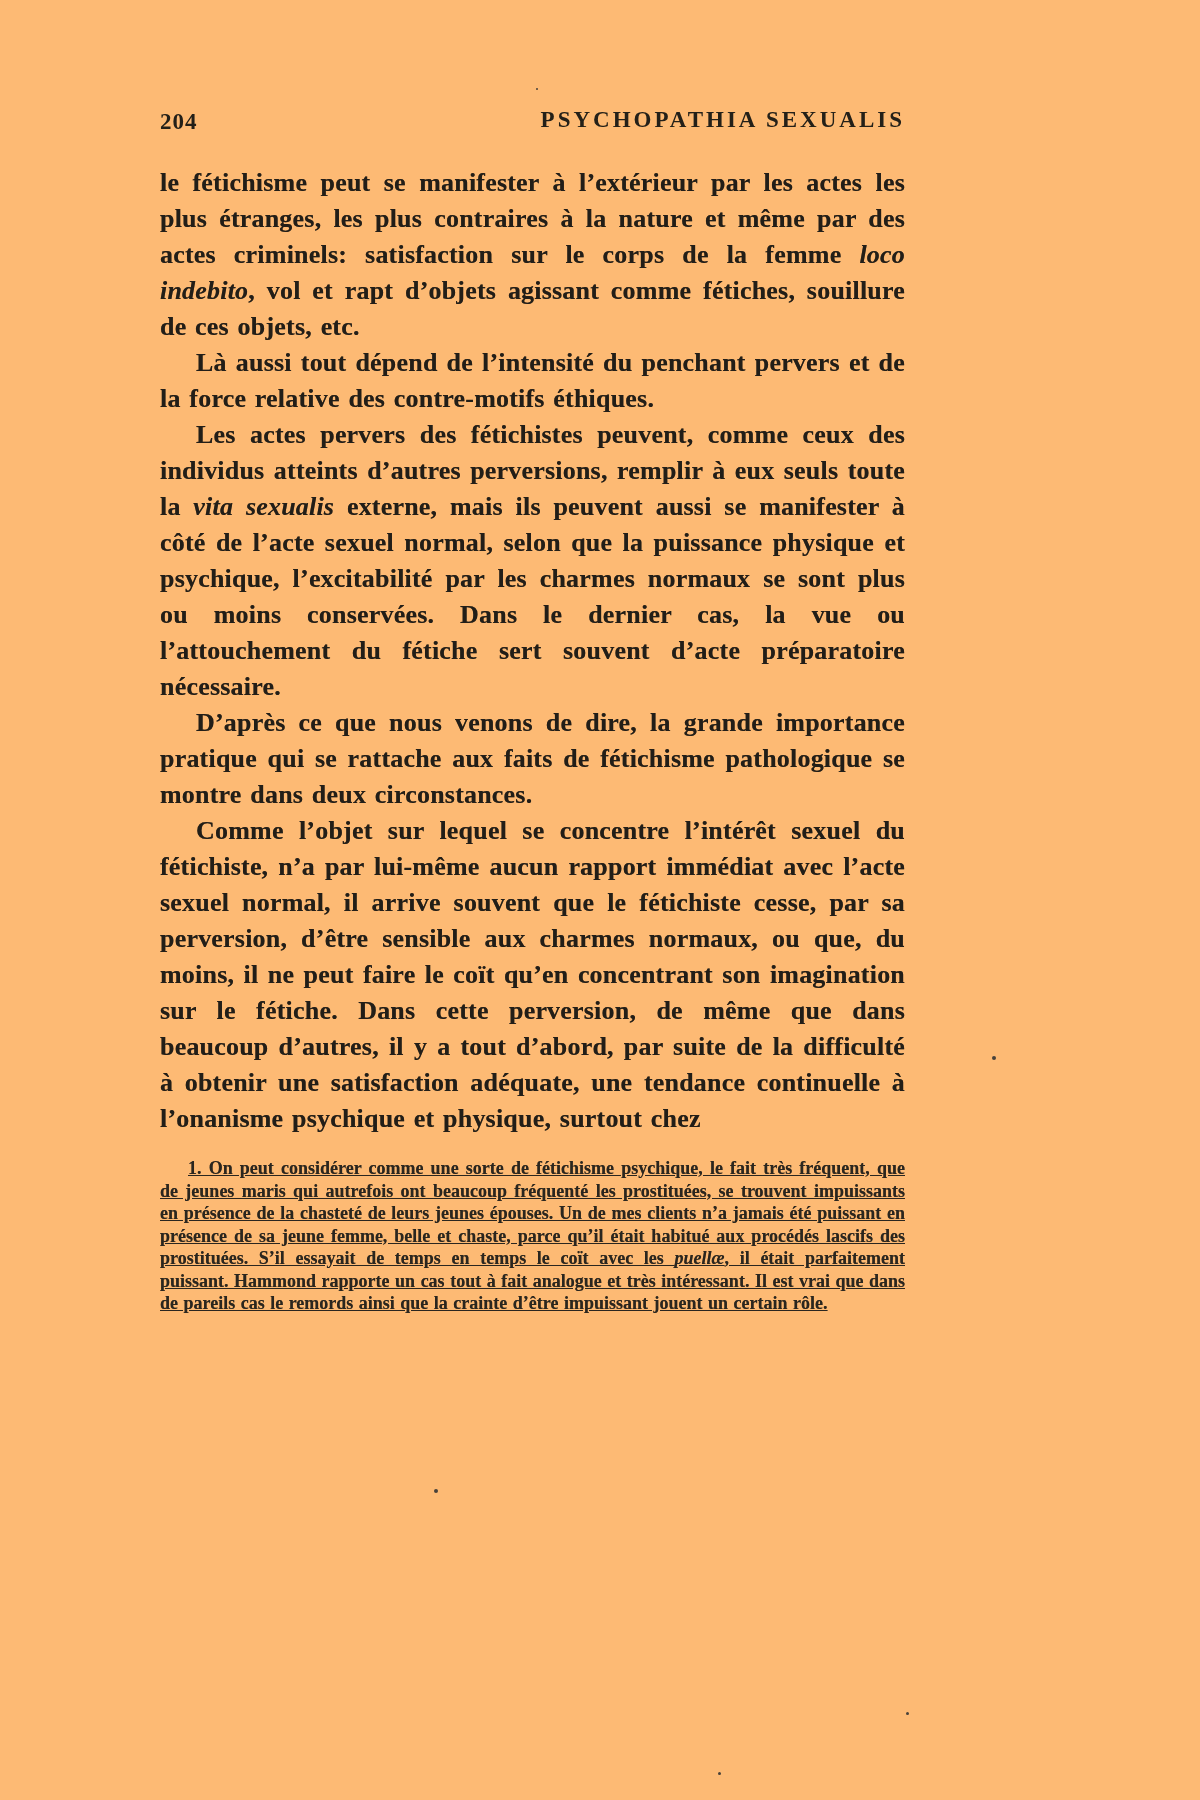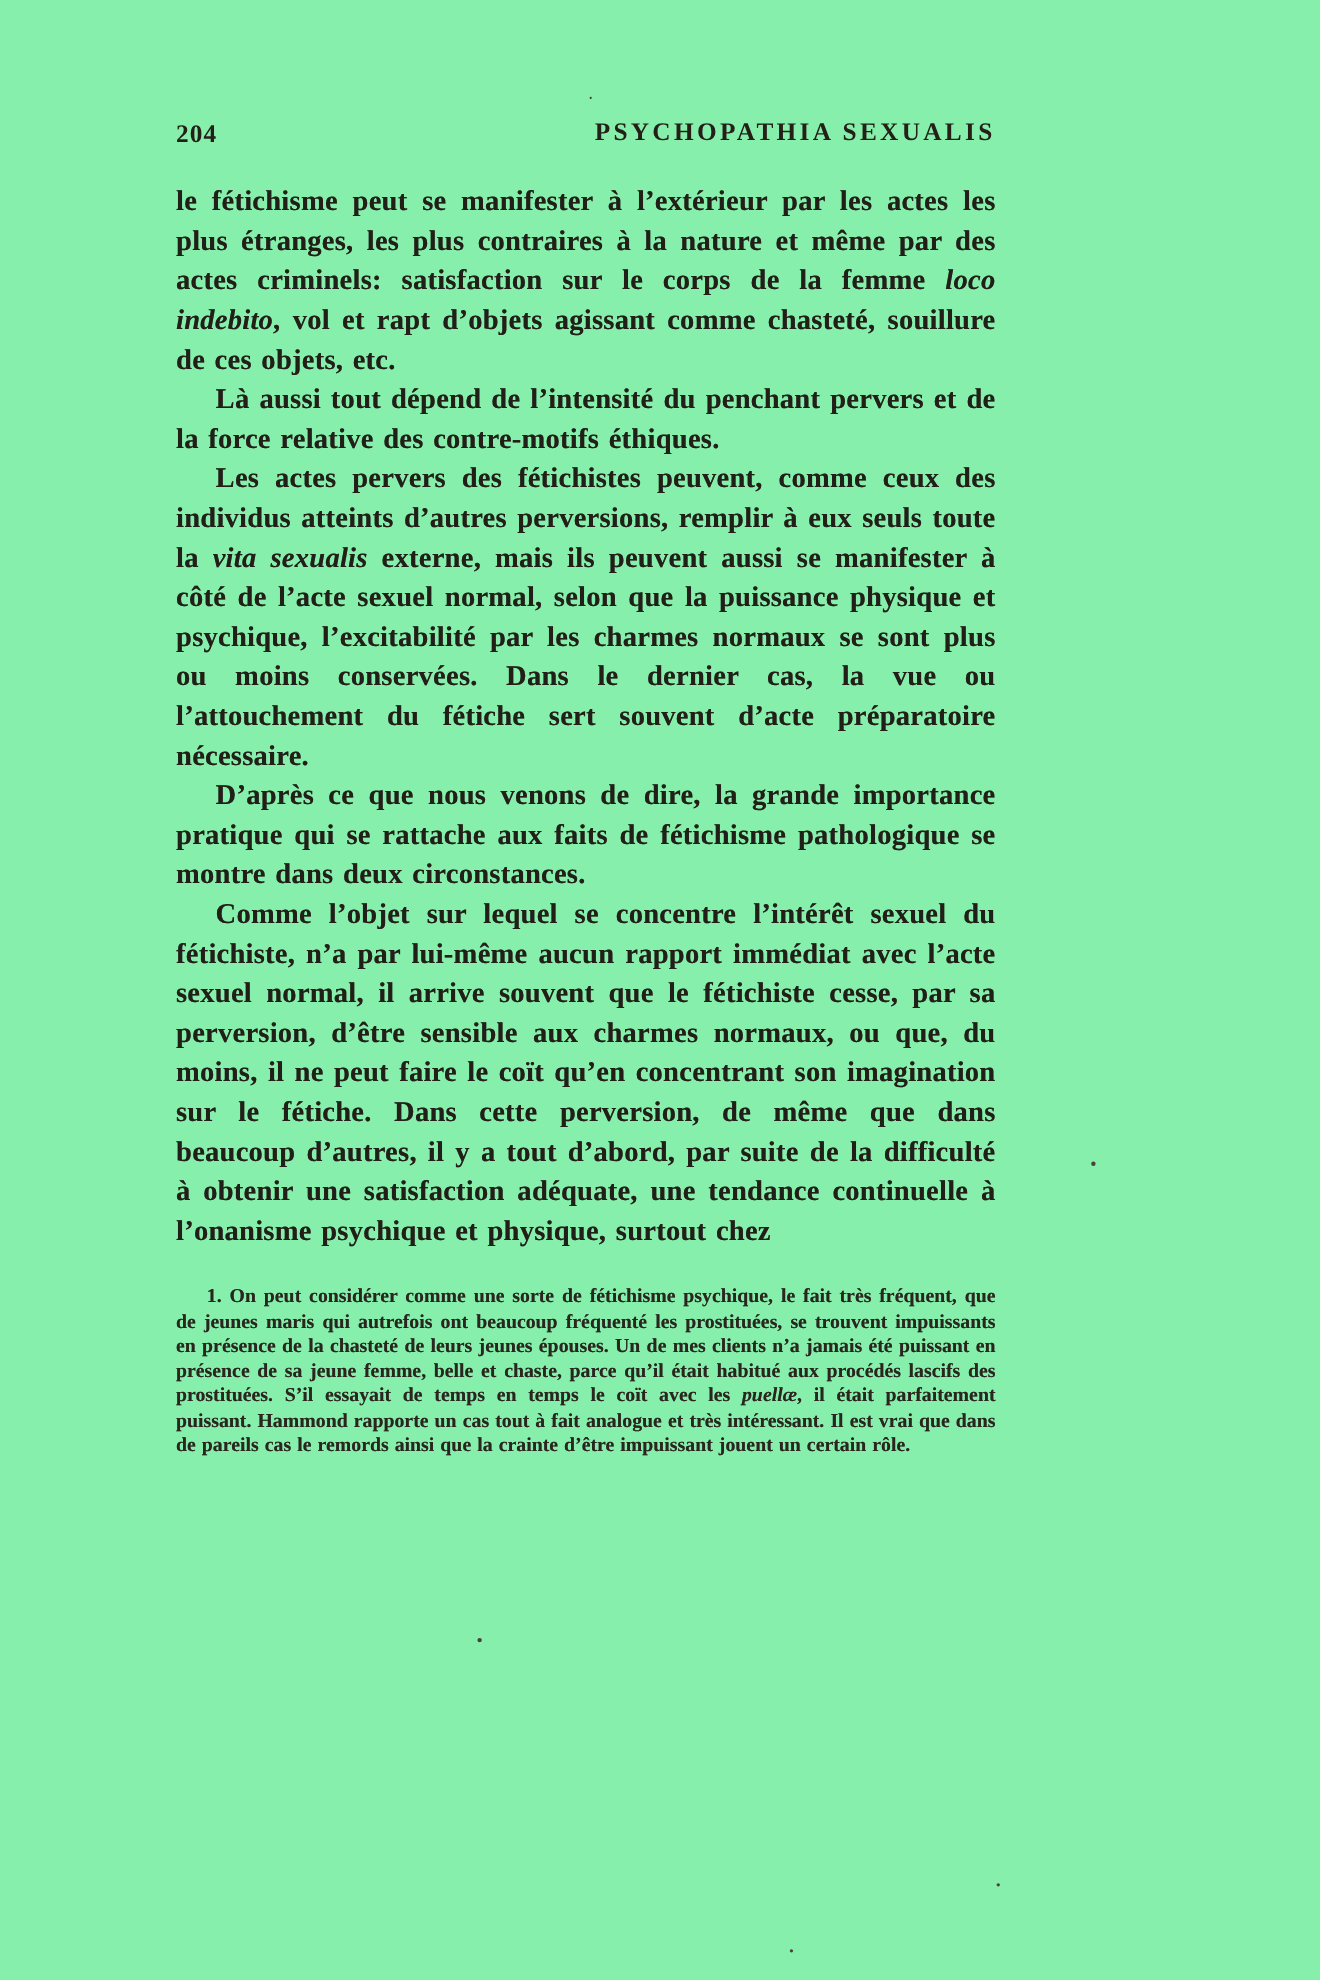--- a/index.html
+++ b/index.html
@@ -5,21 +5,21 @@
   html,body{margin:0;padding:0;}
   body{
     width:1200px;height:1800px;
     background:#f6f5f1;
     font-family:"Liberation Serif","DejaVu Serif",serif;
     position:relative;
     overflow:hidden;
   }
   .page{
     position:absolute;inset:0;
-    background:#86efac;
+    background:#fdba74;
     box-sizing:border-box;
     padding:105px 295px 0 160px;
     color:#201d18;
   }
   .header{
     position:relative;
     height:34px;
     margin-bottom:26px;
   }
   .page-number{
@@ -41,28 +41,29 @@
     word-spacing:2px;
     letter-spacing:0.2px;
     color:#221e18;
     text-shadow:0 0 0.5px rgba(20,16,10,0.55);
   }
   .body-text p{margin:0;}
   .body-text p.indent{text-indent:36px;}
   .it{font-style:italic;}
   sup{font-size:0.6em;line-height:0;vertical-align:super;}
   .footnote{
-    margin-top:30px;
+    margin-top:20px;
     font-size:18px;
     line-height:22.5px;
     font-weight:bold;
     text-align:justify;
     word-spacing:1px;
     color:#2a261f;
     text-shadow:0 0 0.4px rgba(20,16,10,0.5);
+    text-decoration:underline;
   }
   .footnote p{margin:0;}
   .footnote p.indent{text-indent:28px;}
   .speck{
     position:absolute;background:#47413a;border-radius:50%;
   }
   .speck.s1{left:992px;top:1056px;width:4px;height:4px;}
   .speck.s2{left:434px;top:1489px;width:4px;height:4px;}
   .speck.s3{left:906px;top:1712px;width:3px;height:3px;}
   .speck.s4{left:718px;top:1772px;width:3px;height:3px;}
@@ -70,21 +71,21 @@
 </style>
 </head>
 <body>
 
 <div class="page">
   <div class="header">
     <span class="page-number">204</span>
     <span class="running-title">PSYCHOPATHIA SEXUALIS</span>
   </div>
   <div class="body-text">
-      <p><span>le fétichisme peut se manifester à l’extérieur par les actes les plus étranges, les plus contraires à la nature et même par des actes criminels: satisfaction sur le corps de la femme </span><span class="it">loco indebito</span><span>, vol et rapt d’objets agissant comme chasteté, souillure de ces objets, etc.</span></p>
+      <p><span>le fétichisme peut se manifester à l’extérieur par les actes les plus étranges, les plus contraires à la nature et même par des actes criminels: satisfaction sur le corps de la femme </span><span class="it">loco indebito</span><span>, vol et rapt d’objets agissant comme fétiches, souillure de ces objets, etc.</span></p>
       <p class="indent"><span>Là aussi tout dépend de l’intensité du penchant pervers et de la force relative des contre-motifs éthiques.</span></p>
       <p class="indent"><span>Les actes pervers des fétichistes peuvent, comme ceux des individus atteints d’autres perversions, remplir à eux seuls toute la </span><span class="it">vita sexualis</span><span> externe, mais ils peuvent aussi se manifester à côté de l’acte sexuel normal, selon que la puissance physique et psychique, l’excitabilité par les charmes normaux se sont plus ou moins conservées. Dans le dernier cas, la vue ou l’attouchement du fétiche sert souvent d’acte préparatoire nécessaire.</span></p>
       <p class="indent"><span>D’après ce que nous venons de dire, la grande importance pratique qui se rattache aux faits de fétichisme pathologique se montre dans deux circonstances.</span></p>
       <p class="indent"><span>Comme l’objet sur lequel se concentre l’intérêt sexuel du fétichiste, n’a par lui-même aucun rapport immédiat avec l’acte sexuel normal, il arrive souvent que le fétichiste cesse, par sa perversion, d’être sensible aux charmes normaux, ou que, du moins, il ne peut faire le coït qu’en concentrant son imagination sur le fétiche. Dans cette perversion, de même que dans beaucoup d’autres, il y a tout d’abord, par suite de la difficulté à obtenir une satisfaction adéquate, une tendance continuelle à l’onanisme psychique et physique, surtout chez</span></p>
     </div>
   <div class="footnote">
       <p class="indent"><span>1. On peut considérer comme une sorte de fétichisme psychique, le fait très fréquent, que de jeunes maris qui autrefois ont beaucoup fréquenté les prostituées, se trouvent impuissants en présence de la chasteté de leurs jeunes épouses. Un de mes clients n’a jamais été puissant en présence de sa jeune femme, belle et chaste, parce qu’il était habitué aux procédés lascifs des prostituées. S’il essayait de temps en temps le coït avec les </span><span class="it">puellæ</span><span>, il était parfaitement puissant. Hammond rapporte un cas tout à fait analogue et très intéressant. Il est vrai que dans de pareils cas le remords ainsi que la crainte d’être impuissant jouent un certain rôle.</span></p>
     </div>
 </div>
 

